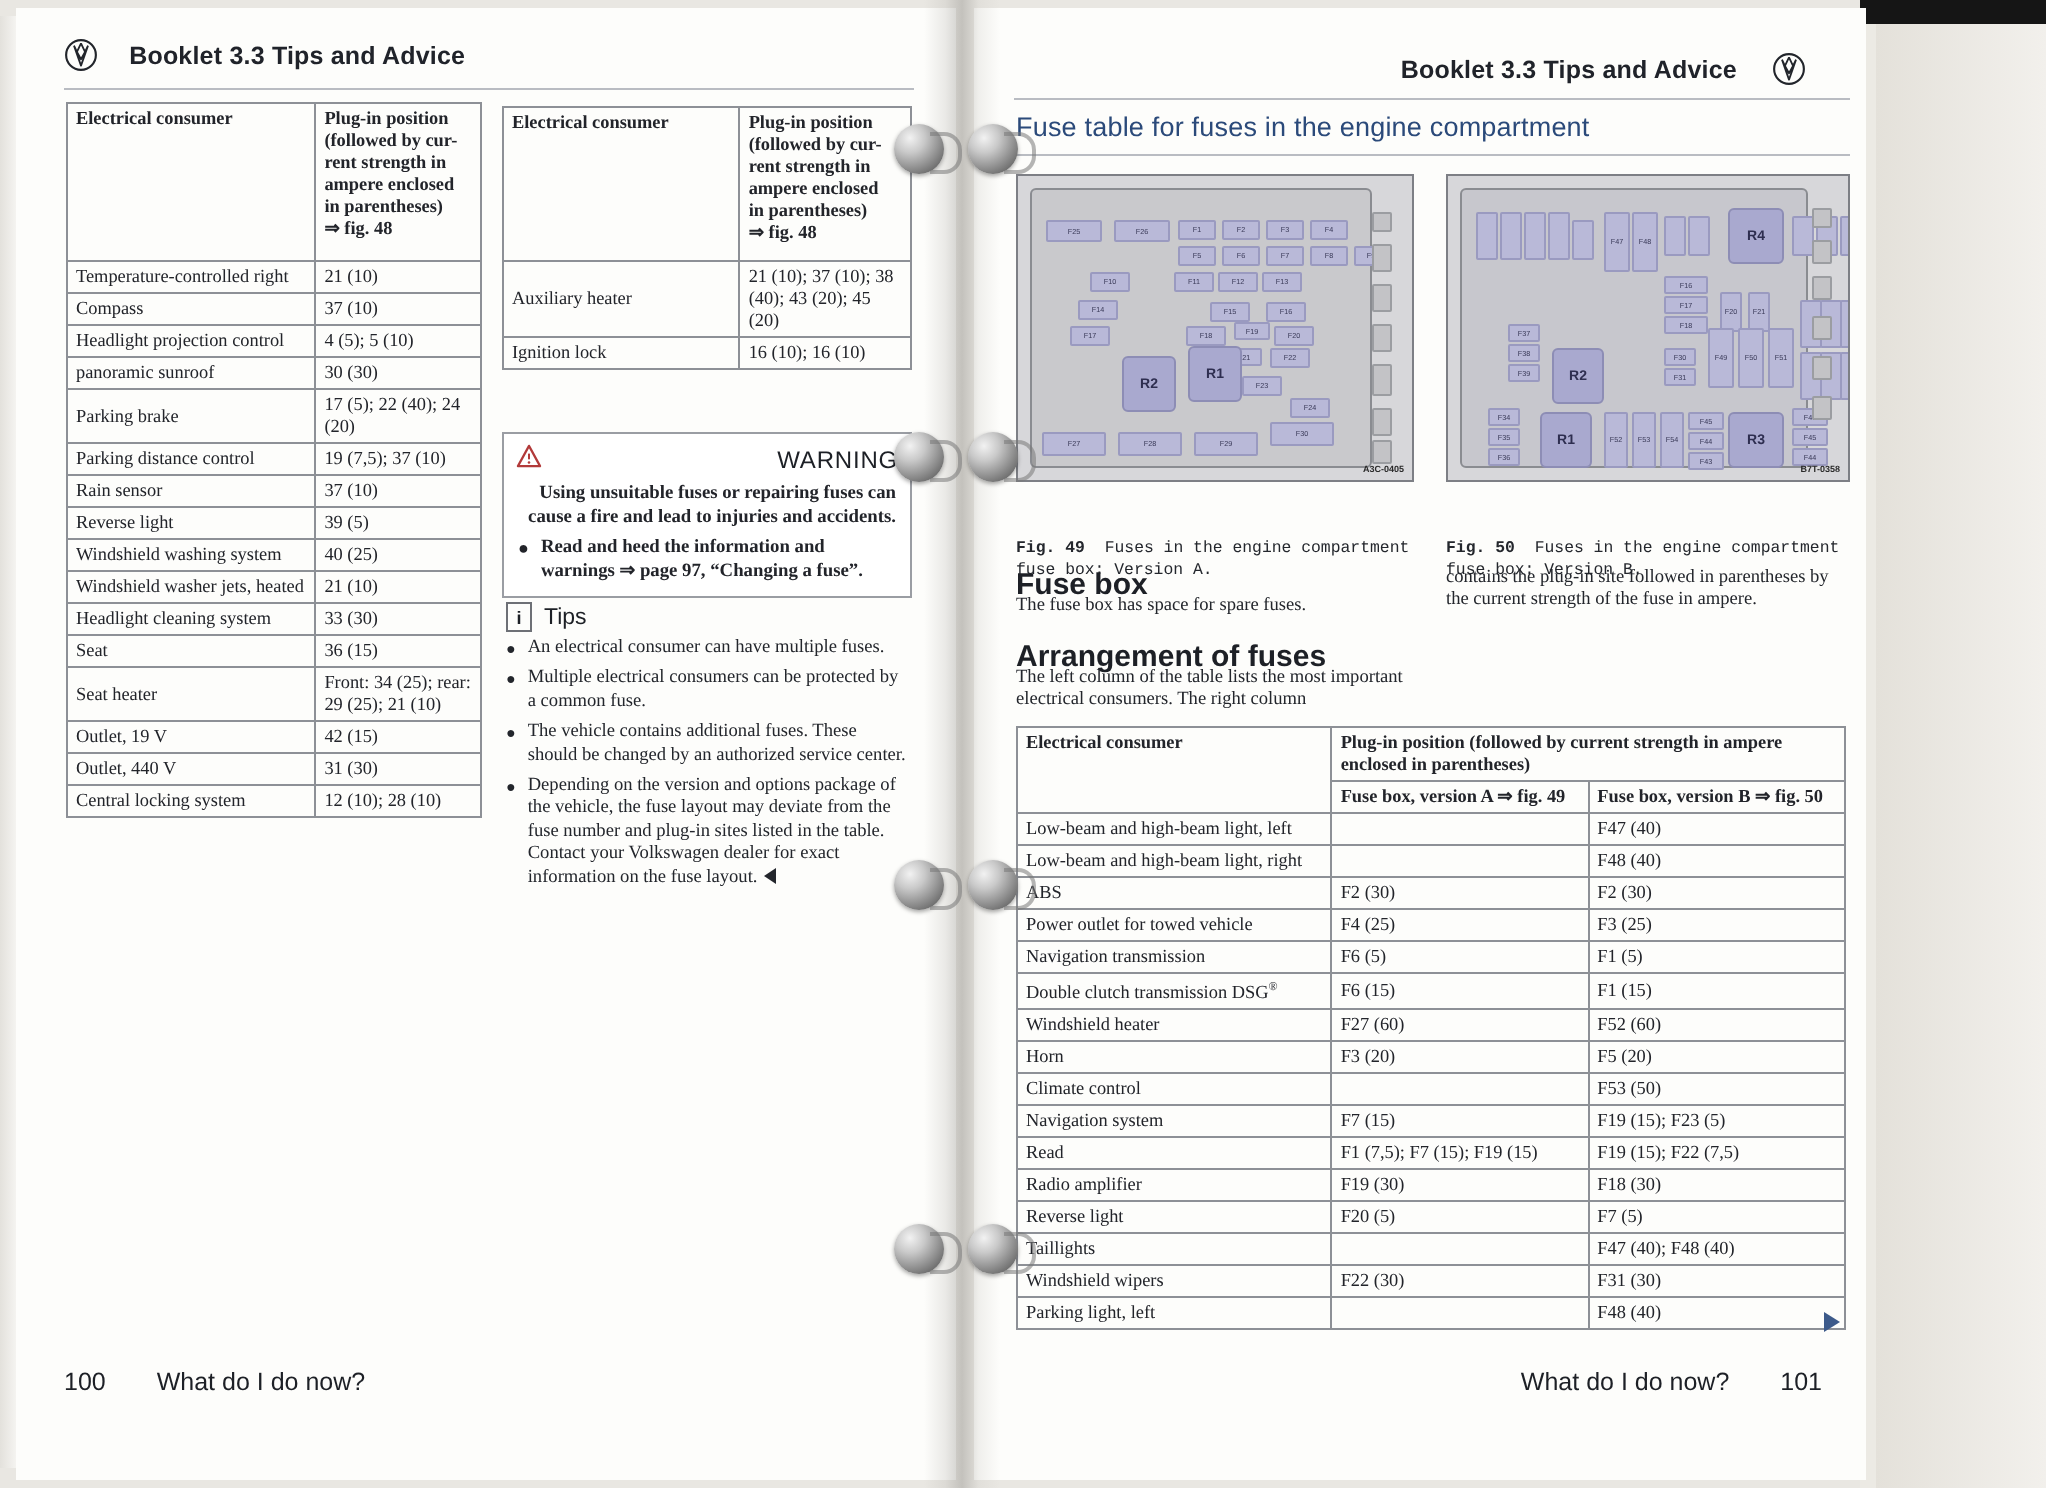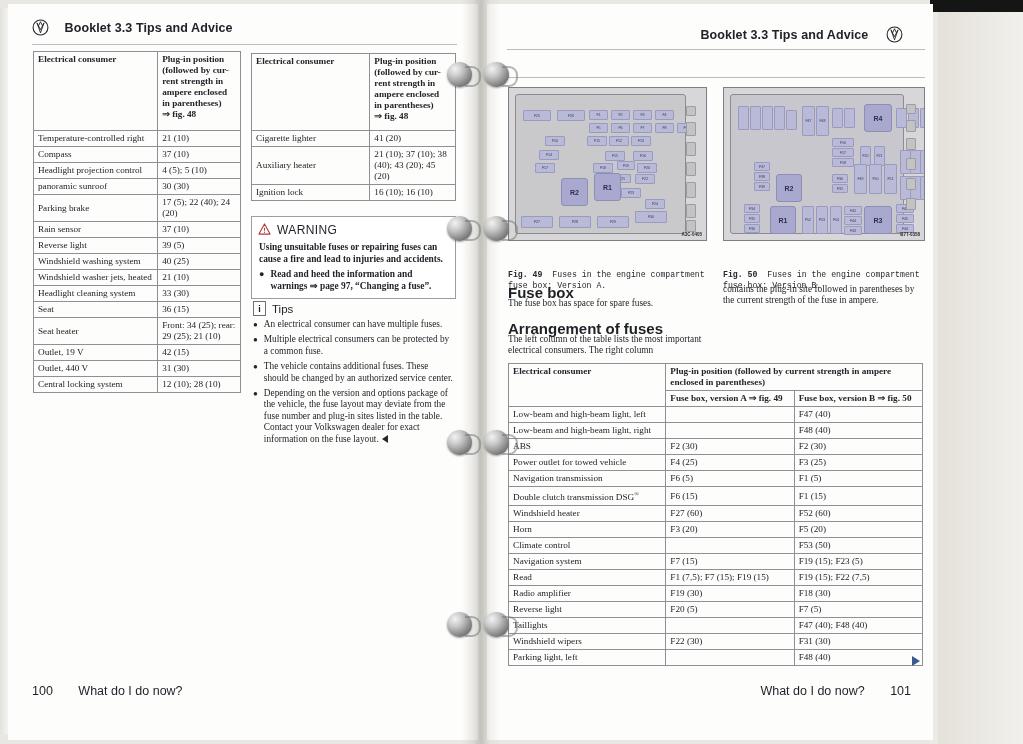--- a/index.html
+++ b/index.html
@@ -47,24 +47,24 @@
   table.tbl td,table.tbl th{
     border:1px solid #8d9096;padding:2px 4px;vertical-align:middle;
     font-size:9.2px;line-height:11px;color:#22242a;text-align:left;font-weight:400;}
   table.tbl th{font-weight:700;vertical-align:top;}
   .cell-b{font-weight:700;}
 
   .tbl-wrap{position:absolute;}
 
   
   .warnbox{position:absolute;border:1px solid #9a9da3;background:#fff;}
-  .warn-head{display:flex;align-items:center;gap:6px;padding:4px 6px 2px 6px;}
+  .warn-head{display:flex;align-items:center;gap:6px;padding:4px 6px 2px 6px;justify-content:space-between;}
   .warn-title{font-family:"Liberation Sans",sans-serif;font-size:12px;color:#1d2026;letter-spacing:.4px;}
   .warn-body{padding:1px 7px 6px 7px;font-size:9.4px;line-height:11.6px;color:#22242a;font-weight:700;}
-  .warn-body p{margin:0 0 4px 0;}
+  .warn-body p{margin:0 0 4px 0;text-align:right;}
   .warn-bullet{display:flex;gap:6px;}
   .warn-bullet .dot{font-size:9px;line-height:11.6px;}
 
   
   .tipsbox{position:absolute;}
   .tips-head{display:flex;align-items:center;gap:6px;margin-bottom:3px;}
   .ibox{width:11px;height:13px;border:1px solid #6d7076;display:flex;align-items:center;justify-content:center;
     font-family:"Liberation Sans",sans-serif;font-size:9px;font-weight:700;color:#1d2026;}
   .tips-title{font-family:"Liberation Sans",sans-serif;font-size:11.5px;color:#1d2026;}
   .tip{display:flex;gap:6px;margin-bottom:4px;font-size:9.3px;line-height:11.4px;color:#23262c;}
@@ -153,20 +153,24 @@
             </tr>
             <tr>
               <td>panoramic sunroof</td>
               <td class="cell-b">30 (30)</td>
             </tr>
             <tr>
               <td>Parking brake</td>
               <td class="cell-b">17 (5); 22 (40); 24 (20)</td>
             </tr>
             <tr>
+              <td>Parking distance control</td>
+              <td class="cell-b">19 (7,5); 37 (10)</td>
+            </tr>
+            <tr>
               <td>Rain sensor</td>
               <td class="cell-b">37 (10)</td>
             </tr>
             <tr>
               <td>Reverse light</td>
               <td class="cell-b">39 (5)</td>
             </tr>
             <tr>
               <td>Windshield washing system</td>
               <td class="cell-b">40 (25)</td>
@@ -212,24 +216,20 @@
               <span style="display:block">Plug-in position</span>
               <span style="display:block">(followed by cur-</span>
               <span style="display:block">rent strength in</span>
               <span style="display:block">ampere enclosed</span>
               <span style="display:block">in parentheses)</span>
               <span style="display:block">⇒ fig. 48</span>
             </th>
           </tr>
         </thead>
         <tbody>
-            <tr>
-              <td>Cigarette lighter</td>
-              <td class="cell-b">41 (20)</td>
-            </tr>
             <tr>
               <td>Auxiliary heater</td>
               <td class="cell-b">21 (10); 37 (10); 38 (40); 43 (20); 45 (20)</td>
             </tr>
             <tr>
               <td>Ignition lock</td>
               <td class="cell-b">16 (10); 16 (10)</td>
             </tr>
           </tbody>
       </table>
@@ -292,20 +292,21 @@
       <span>Booklet 3.3  Tips and Advice</span>
       <span class="vw" style="margin-left:14px;">
         <svg viewBox="0 0 32 32" width="17" height="17">
             <circle cx="16" cy="16" r="14" fill="none" stroke="#22252b" stroke-width="2"></circle>
             <path d="M16 5 L12.2 13 L9.4 7.2 M16 5 L19.8 13 L22.6 7.2 M9.4 7.2 L16 26 L22.6 7.2 M12.2 13 L16 20 L19.8 13" fill="none" stroke="#22252b" stroke-width="1.7" stroke-linejoin="round"></path>
           </svg>
       </span>
     </div>
     <div class="hdr-rule" style="left:20px;top:45px;width:418px;"></div>
 
+    <div class="sec-title" style="left:21px;top:52px;">Fuse table for fuses in the engine compartment</div>
     <div class="hdr-rule" style="left:20px;top:73px;width:418px;"></div>
 
     <div class="fig" style="left:21px;top:83px;width:197px;height:152px;">
       <div class="fb-body" style="left:6px;top:6px;right:20px;bottom:6px;background:#c9c9cc;"></div>
       <div class="fuse" style="left:14px;top:22px;width:26px;height:9px;">F25</div>
       <div class="fuse" style="left:48px;top:22px;width:26px;height:9px;">F26</div>
       <div class="fuse" style="left:80px;top:22px;width:17px;height:8px;">F1</div>
       <div class="fuse" style="left:102px;top:22px;width:17px;height:8px;">F2</div>
       <div class="fuse" style="left:124px;top:22px;width:17px;height:8px;">F3</div>
       <div class="fuse" style="left:146px;top:22px;width:17px;height:8px;">F4</div>

